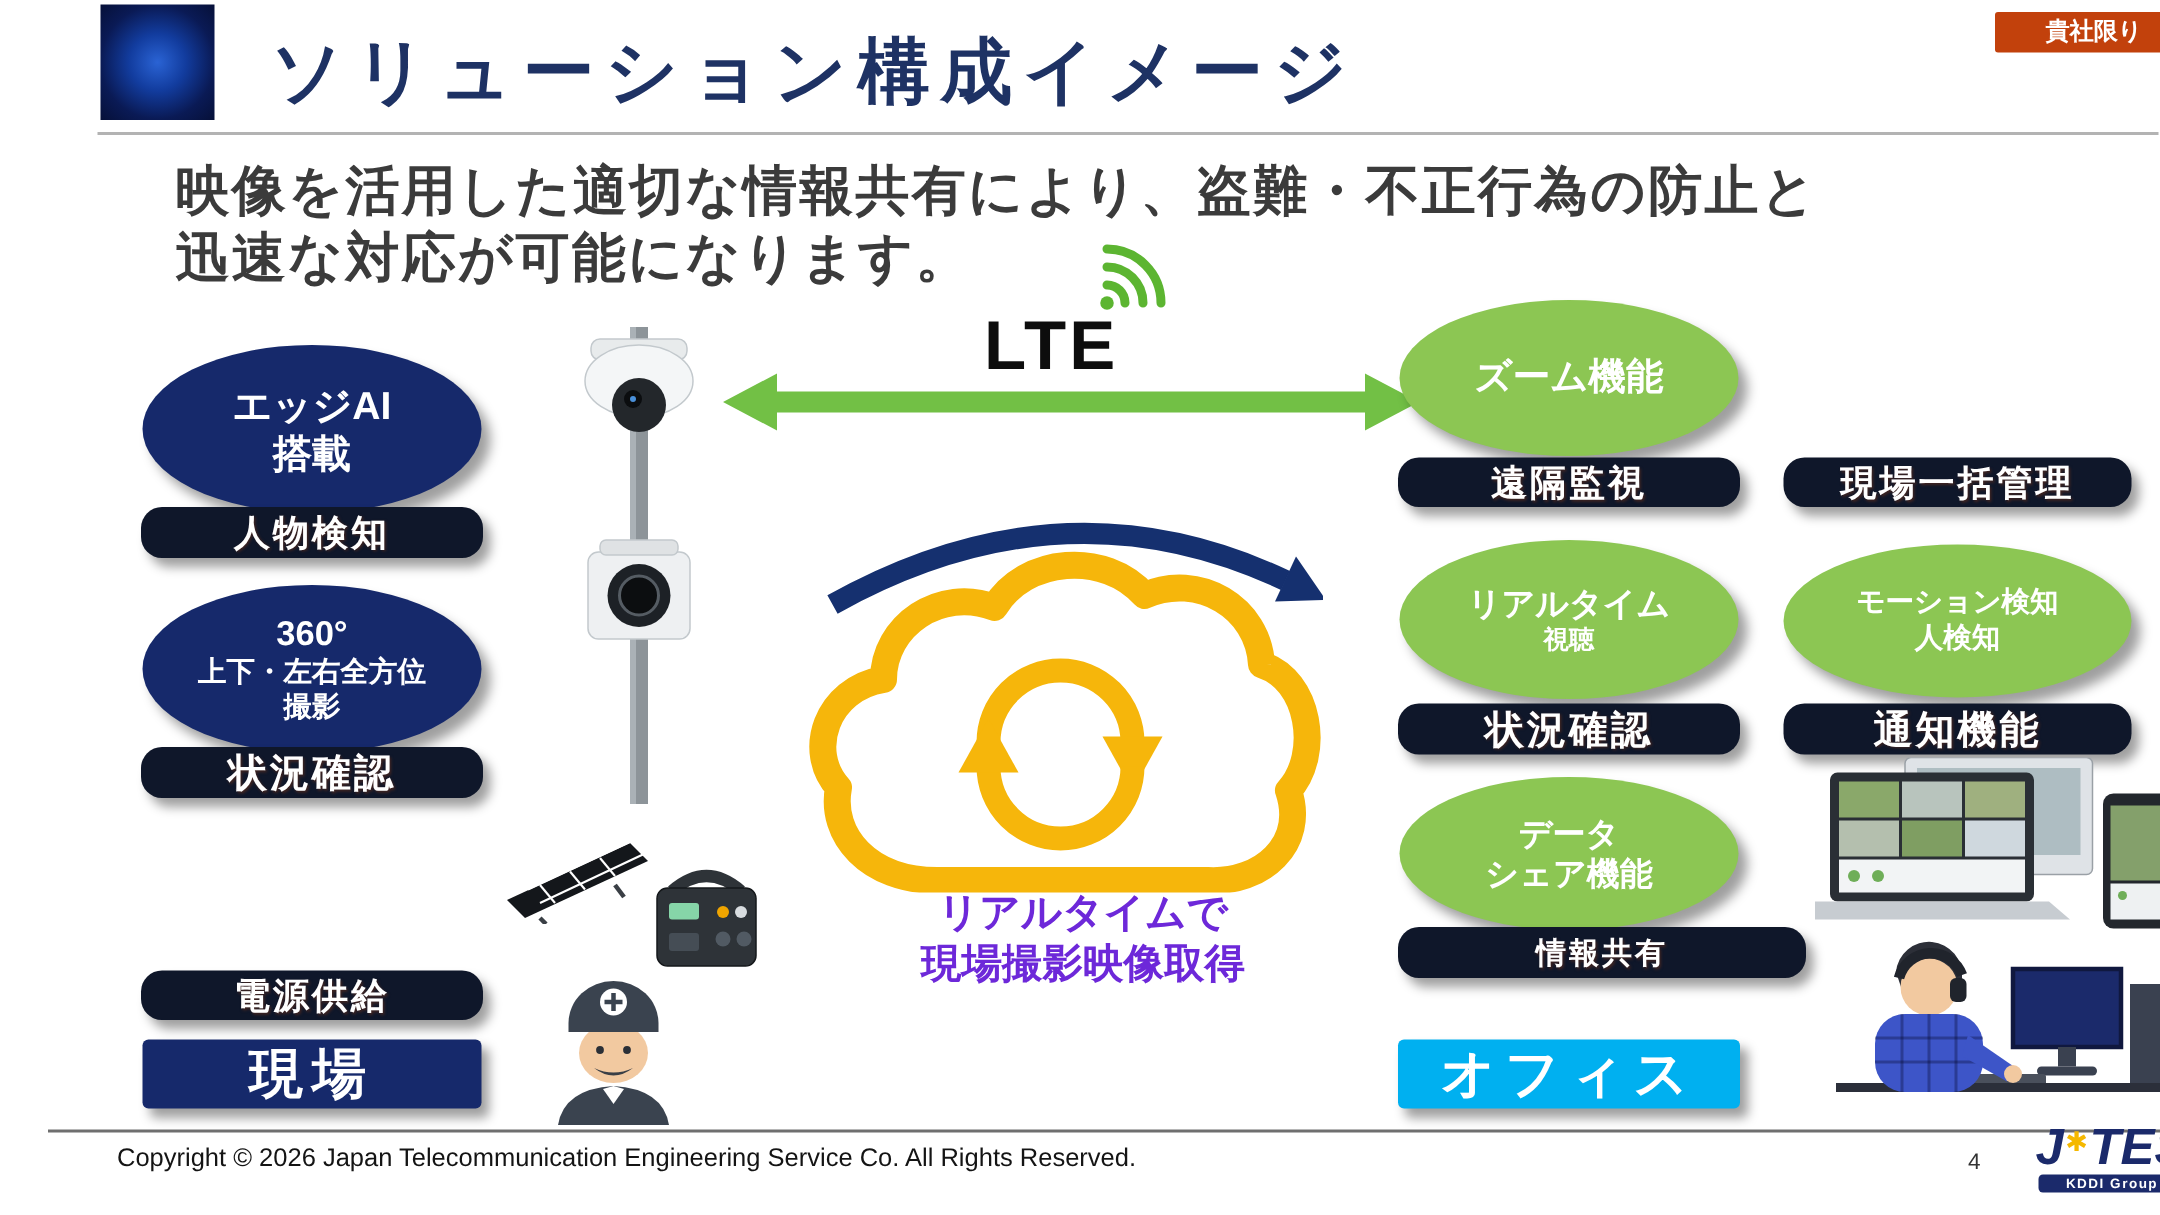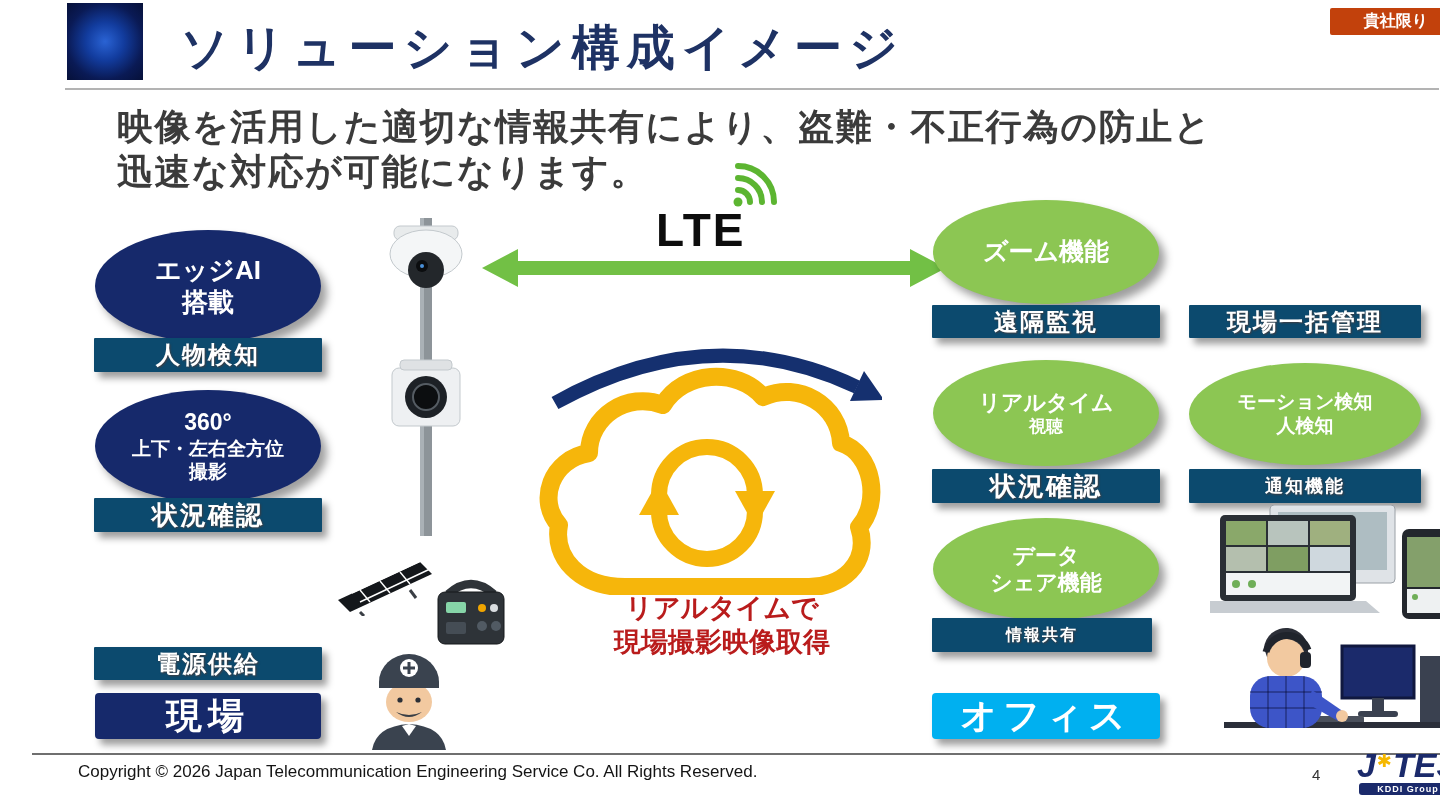--- a/index.html
+++ b/index.html
@@ -22,30 +22,30 @@
   
   .lte{position:absolute;left:624px;top:203px;font-size:46px;font-weight:900;color:#0d0d0d;letter-spacing:2px;}
   .wifi{position:absolute;left:698px;top:158px;}
   
   .ellipse{position:absolute;border-radius:50%;display:flex;flex-direction:column;align-items:center;
     justify-content:center;text-align:center;color:#fff;font-weight:900;
     box-shadow:6px 7px 8px rgba(0,0,0,0.38);}
   .navy{background:#16296b;}
   .green{background:#8cc653;}
   .line{display:block;line-height:1.25;}
-  .badge{position:absolute;border-radius:1px;background:#0c4a6e;color:#fff;font-weight:900;
+  .badge{position:absolute;border-radius:14px;background:#0f172a;color:#fff;font-weight:900;
     display:flex;align-items:center;justify-content:center;font-size:24px;letter-spacing:2px;
     box-shadow:5px 6px 7px rgba(0,0,0,0.38);text-shadow:1px 1px 2px rgba(110,50,25,0.55);}
   .locbox{position:absolute;display:flex;align-items:center;justify-content:center;color:#fff;
     font-weight:700;font-size:36px;letter-spacing:6px;border-radius:4px;
     box-shadow:5px 6px 7px rgba(0,0,0,0.38);}
   .cyan{background:#00b0f0;}
   
   .cloud-caption{position:absolute;left:535px;top:592px;width:310px;text-align:center;
-    font-size:27px;line-height:34px;font-weight:900;color:#b91c1c;}
+    font-size:27px;line-height:34px;font-weight:900;color:#6d28d9;}
   
   .footer-line{position:absolute;left:0;top:753px;width:1440px;height:2px;background:#6f6f6f;}
   .copyright{position:absolute;left:46px;top:762px;font-size:17px;color:#141414;font-weight:500;}
   .page-number{position:absolute;left:1280px;top:766px;font-size:15px;color:#333;}
   .jtes{position:absolute;left:1320px;top:748px;width:112px;display:flex;flex-direction:column;align-items:center;}
   .jtes-row{display:flex;align-items:flex-start;font-style:italic;font-weight:900;color:#1b2a6b;font-size:34px;line-height:34px;}
   .jtes-star{color:#f5b800;font-size:18px;font-style:normal;position:relative;top:-4px;margin:0 1px;}
   .jtes-sub{margin-top:1px;background:#1b2a6b;color:#fff;font-size:9px;font-weight:700;
     padding:1px 18px;border-radius:3px;letter-spacing:1px;}
   svg{display:block;}
@@ -193,27 +193,27 @@
   <div class="ellipse green" style="left:901px;top:360px;width:226px;height:106px;font-size:22px;">
     <span class="line">リアルタイム</span>
     <span class="line" style="font-size:17px;">視聴</span>
   </div>
   <div class="badge" style="left:900px;top:469px;width:228px;height:34px;font-size:26px;">状況確認</div>
 
   <div class="ellipse green" style="left:1157px;top:363px;width:232px;height:102px;font-size:19px;">
     <span class="line">モーション検知</span>
     <span class="line">人検知</span>
   </div>
-  <div class="badge" style="left:1157px;top:469px;width:232px;height:34px;font-size:18px;">通知機能</div>
+  <div class="badge" style="left:1157px;top:469px;width:232px;height:34px;font-size:26px;">通知機能</div>
 
   <div class="ellipse green" style="left:901px;top:518px;width:226px;height:102px;font-size:22px;">
     <span class="line">データ</span>
     <span class="line">シェア機能</span>
   </div>
-  <div class="badge" style="left:900px;top:618px;width:220px;height:34px;font-size:16px;">情報共有</div>
+  <div class="badge" style="left:900px;top:618px;width:272px;height:34px;font-size:20px;">情報共有</div>
 
   <div class="locbox cyan" style="left:900px;top:693px;width:228px;height:46px;">オフィス</div>
 
   <div style="position:absolute;left:1178px;top:505px;">
     <svg width="238" height="120" viewBox="0 0 238 120">
       <rect x="60" y="0" width="125" height="78" rx="4" fill="#dfe3e7" stroke="#9aa0a6"></rect>
       <rect x="68" y="7" width="109" height="58" fill="#aebdc2"></rect>
       <rect x="10" y="10" width="136" height="86" rx="5" fill="#2a2f35"></rect>
       <g>
         <rect x="16" y="16" width="40" height="24" fill="#8aa86a"></rect>

